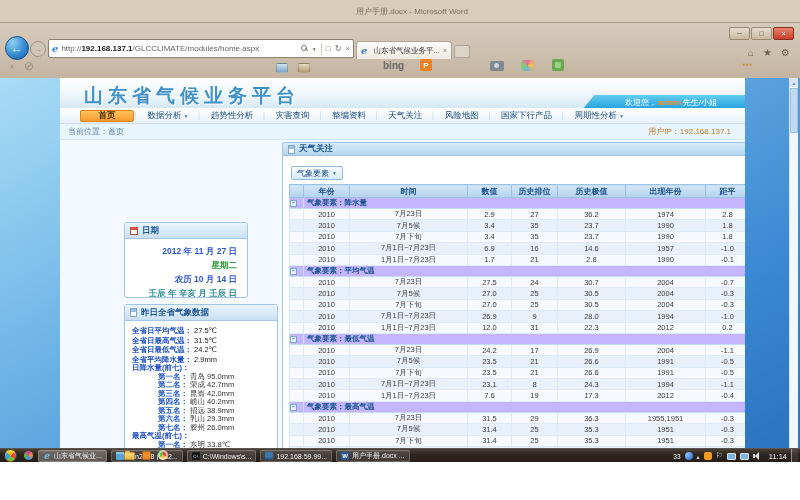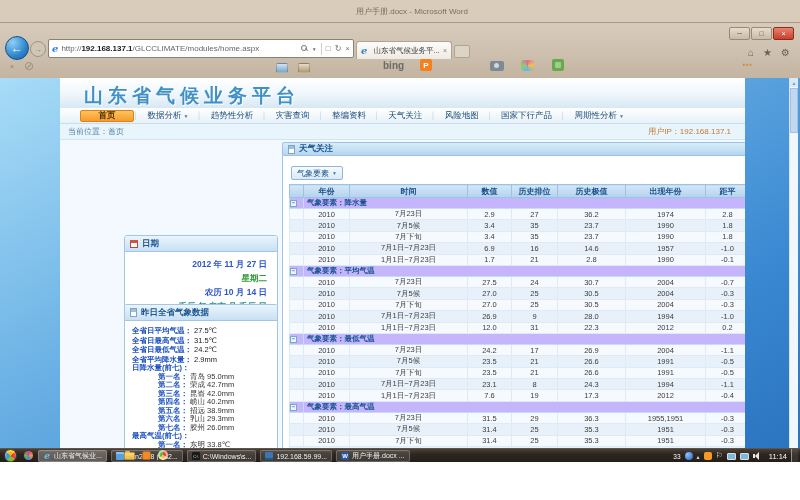--- a/index.html
+++ b/index.html
@@ -96,21 +96,21 @@
   .crumb-right{color:#c07a2e;display:flex;gap:18px;}
 
   
   .panel{position:absolute;background:#fff;border:1px solid #a3c6e6;border-radius:3px;box-sizing:border-box;overflow:hidden;}
   .panel-hd{height:15px;background:linear-gradient(180deg,#eaf5fd,#c9e0f3);border-bottom:1px solid #a3c6e6;
             display:flex;align-items:center;padding-left:5px;gap:4px;}
   .panel-hd .t{font-size:8.5px;font-weight:bold;color:#1c5590;}
   .ico-cal{width:8px;height:8px;border:1px solid #b04a3a;background:#fff;box-sizing:border-box;border-top:3px solid #d4543e;}
   .ico-doc{width:7px;height:9px;border:1px solid #7fa3c4;background:#fff;box-sizing:border-box;
            box-shadow:inset 0 2px 0 -1px #9fc0dc, inset 0 4px 0 -1px #9fc0dc;}
-  .p-date{left:64px;top:144px;width:154px;height:76px;margin-top:13px;}
+  .p-date{left:64px;top:144px;width:124px;height:76px;}
   .date-body{padding:5px 10px 0 0;text-align:right;font-size:8.5px;font-weight:bold;line-height:14px;}
   .c-blue{color:#2f55cb;} .c-green{color:#2f9b35;} .c-teal{color:#2e8f8f;}
   .p-weather{left:64px;top:226px;width:154px;height:236px;}
   .weather-body{padding:5px 0 0 7px;font-size:7.5px;white-space:nowrap;}
   .stat{line-height:9.5px;}
   .s-lbl{color:#1f52c0;font-weight:bold;} .s-val{color:#222;margin-left:2px;}
   .sec{line-height:8.5px;color:#1f52c0;font-weight:bold;}
   .rank{line-height:8.5px;padding-left:26px;}
   .r-lbl{color:#1f52c0;font-weight:bold;} .r-val{color:#333;margin-left:2px;}
 
@@ -235,20 +235,25 @@
     <span class="pal"></span>
     <span class="puz"></span>
     <span class="dots">⋯</span>
   </div>
 
   <div class="viewport">
     <div class="container">
 
       <div class="band">
         <div class="site-title">山东省气候业务平台</div>
+        <div class="welcome">
+          <span>欢迎您，</span>
+              <b>admin</b>
+              <span> 先生/小姐</span>
+        </div>
       </div>
 
       <div class="navbar">
             <span class="nav-home">
               <span>首页</span>
             </span>
             <span class="nav-sep">│</span>
             <span class="nav-item">
               <span>数据分析</span>
               <span class="nav-arrow">▼</span>

